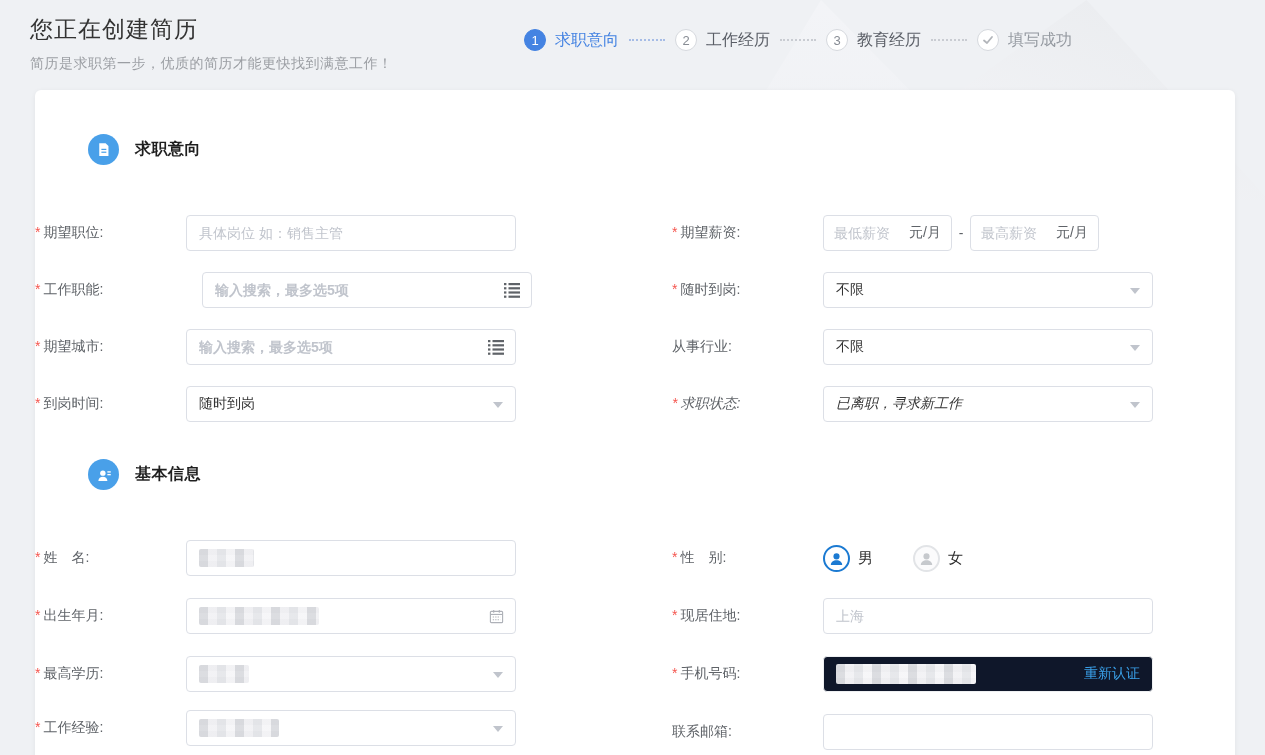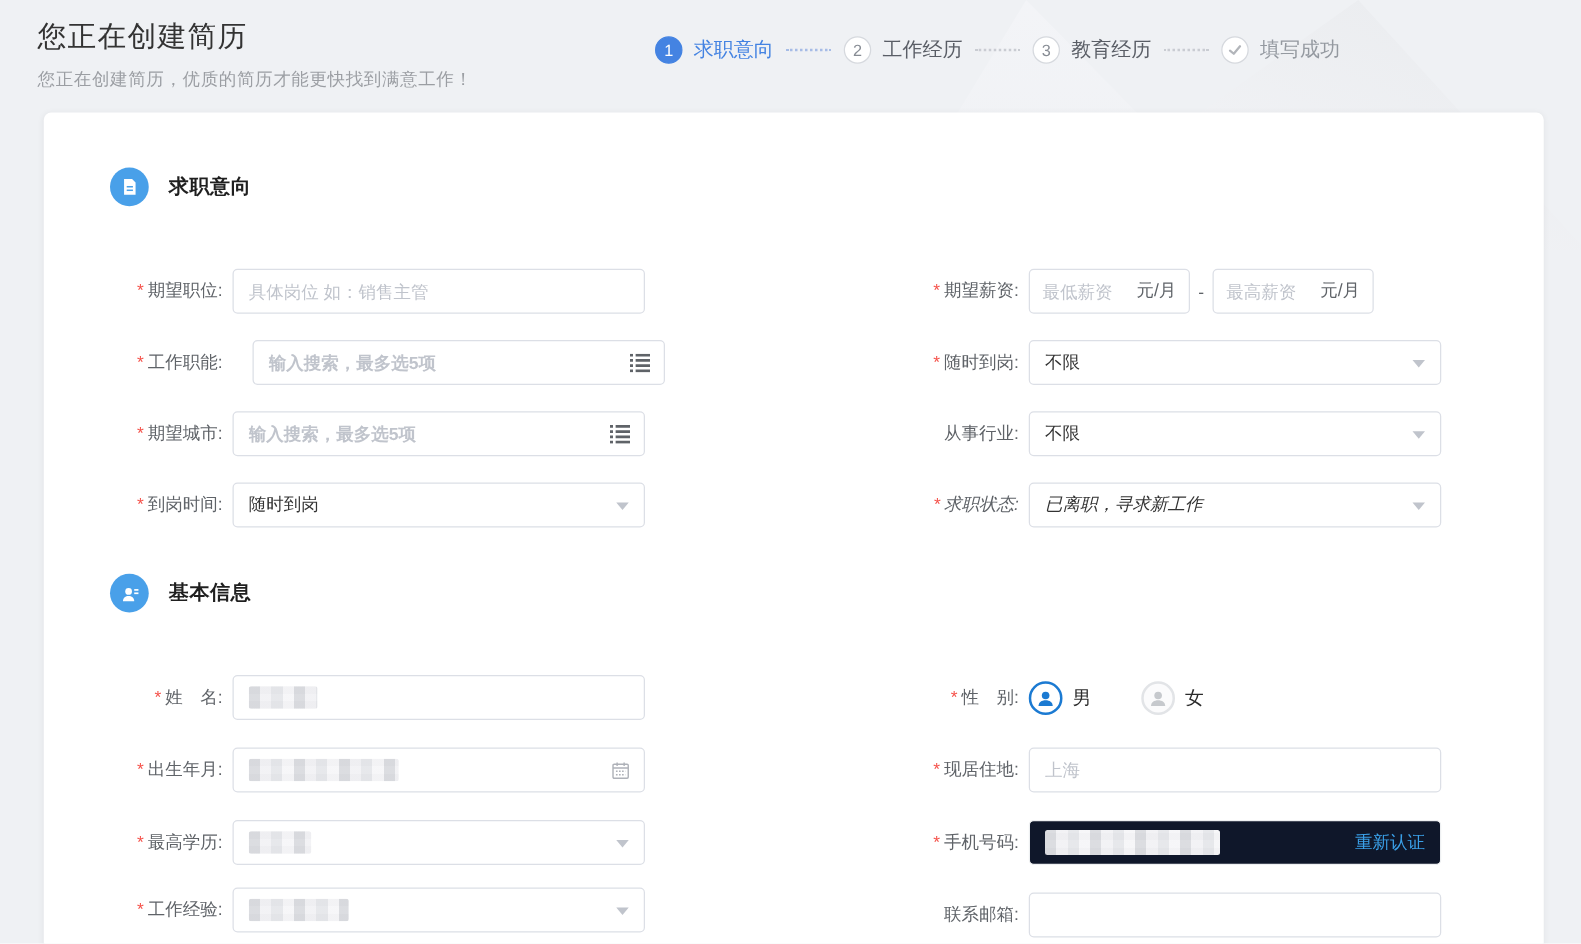--- a/index.html
+++ b/index.html
@@ -38,21 +38,21 @@
   .card { position:absolute; left:35px; top:90px; width:1200px; height:700px; background:#fff;
           border-radius:6px 6px 0 0; box-shadow:0 1px 5px rgba(0,0,0,.06); }
 
   .section-head { position:absolute; display:flex; align-items:center; }
   .sec-icon { width:31px; height:31px; border-radius:50%; background:#49a0e9; display:flex; align-items:center; justify-content:center; }
   .sec-title { margin-left:16px; font-size:16px; font-weight:bold; color:#1f1f1f; letter-spacing:.5px; }
 
   .row { position:absolute; display:flex; align-items:center; height:36px; }
   .row-left  { left:0; }
   .row-right { left:637px; }
-  .lab { width:143px; text-align:right; font-size:14px; color:#5f6368; white-space:nowrap; }
+  .lab { width:143px; text-align:left; font-size:14px; color:#5f6368; white-space:nowrap; }
   .req { color:#f5544d; margin-right:3px; font-size:14px; }
   .ctrl { position:relative; margin-left:8px; width:330px; height:36px; border:1px solid #dcdfe6; border-radius:4px;
           background:#fff; display:flex; align-items:center; padding:0 12px; }
   .ctrl input.txt { border:none; outline:none; width:100%; font-size:14px; color:#333; background:transparent;
                     font-family:inherit; }
   .ctrl input.txt::placeholder { color:#c0c4cc; opacity:1; }
   .ctrl .val { font-size:14px; color:#333; }
   .ctrl.has-icon input.txt { width:calc(100% - 26px);font-weight:bold; }
   .caret { position:absolute; right:12px; top:15px; width:0; height:0;
            border-left:5px solid transparent; border-right:5px solid transparent; border-top:6px solid #c0c4cc; }
@@ -87,21 +87,21 @@
   .w55{width:55px} .w120{width:120px} .w50{width:50px} .w80{width:80px} .w140{width:140px;height:20px}
 </style>
 </head>
 <body>
 
 <div class="page">
   <div class="mt mt2"></div>
   <div class="mt mt1"></div>
 
   <div class="hd-title">您正在创建简历</div>
-  <div class="hd-sub">您正在创建简历，优质的简历才能更快找到满意工作！</div>
+  <div class="hd-sub">简历是求职第一步，优质的简历才能更快找到满意工作！</div>
 
   <div class="stepper">
     <div class="step">
       <div class="st-circle st-active">1</div>
       <div class="st-label lbl-active">求职意向</div>
     </div>
     <div class="connector blue"></div>
     <div class="step">
       <div class="st-circle st-idle">2</div>
       <div class="st-label lbl-idle">工作经历</div>

